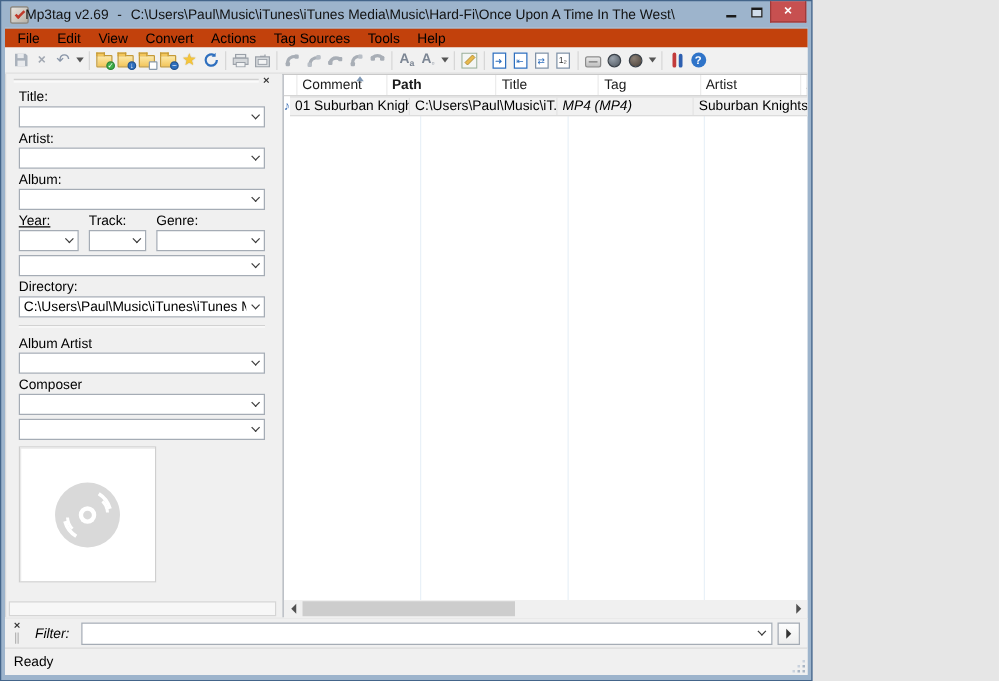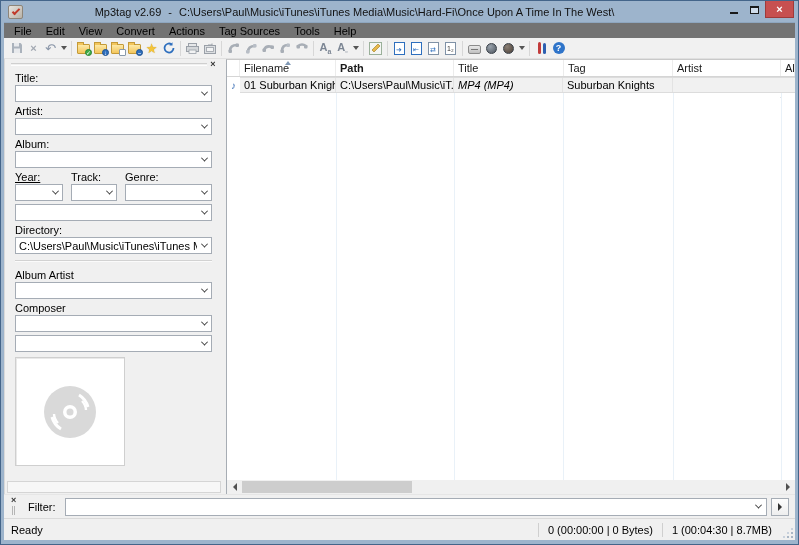--- a/index.html
+++ b/index.html
@@ -1,38 +1,38 @@
 <!DOCTYPE html>
 <html><head>
 <meta charset="utf-8">
 <style>
   * { margin:0; padding:0; box-sizing:border-box; }
   html,body { width:799px; height:545px; background:#e6e6e6; }
   body { font-family:"Liberation Sans","DejaVu Sans",sans-serif; font-size:11px; color:#000; }
 
-  .window { width:799px; height:545px; border:1px solid #44658a; background:#9db4cc; padding:0 3px 3px 3px; position:relative; }
+  .window { width:650px; height:545px; border:1px solid #44658a; background:#9db4cc; padding:0 3px 3px 3px; position:relative; }
 
   
   .titlebar { height:21px; position:relative; display:flex; align-items:center; }
   .app-icon { width:15px; height:14px; margin-left:4px; position:relative; background:linear-gradient(135deg,#e8e4de,#b8b2a8); border:1px solid #8d8579; border-radius:2px; }
   .app-icon i { position:absolute; left:3px; top:3px; width:8px; height:4px; border-left:2px solid #c03a2b; border-bottom:2px solid #c03a2b; transform:rotate(-45deg); }
   .title-text { position:absolute; left:0; right:90px; text-align:center; white-space:nowrap; overflow:hidden; color:#111; }
   .title-text .dash { padding:0 7px; }
   .win-controls { position:absolute; right:1px; top:0; display:flex; height:17px; }
   .win-btn { width:21px; height:17px; display:flex; align-items:center; justify-content:center; color:#1a1a1a; }
   .win-btn.close { width:29px; background:#c75050; border:1px solid #9f3a3a; border-top:none; color:#fff; font-weight:bold; }
   .glyph-min { width:8px; height:2px; background:#1a1a1a; margin-top:6px; }
   .glyph-max { width:9px; height:8px; border:1px solid #1a1a1a; border-top-width:2px; background:#cfdcea; }
   .glyph-x { font-size:11px; line-height:1; font-weight:bold; }
 
   
   .client { background:#f0f0f0; height:518px; display:flex; flex-direction:column; border-top:1px solid #8ea6bf; }
 
   
-  .menubar { height:15px; background:#737373; display:flex; align-items:center; padding-left:3px; }
+  .menubar { height:15px; background:#c2410c; display:flex; align-items:center; padding-left:3px; }
   .menu-item { padding:0 7px; height:15px; display:flex; align-items:center; }
 
   
   .toolbar { height:21px; background:#f1f1f1; border-bottom:1px solid #e0e0e0; display:flex; align-items:center; padding-left:4px; }
   .tb-btn { width:17px; height:19px; display:flex; align-items:center; justify-content:center; position:relative; }
   .tb-sep { width:1px; height:15px; background:#d7d7d7; margin:0 3px; }
   .tb-caret { width:9px; height:19px; display:flex; align-items:center; justify-content:center; }
   .tri-down { width:0; height:0; border-left:3px solid transparent; border-right:3px solid transparent; border-top:4px solid #555; }
   .gray { color:#a2a8b2; } .grayblue { color:#8a96a8; }
   .folder { position:relative; width:13px; height:10px; background:linear-gradient(#fde9a7,#f3c65c); border:1px solid #c49a38; border-radius:1px; margin-top:2px; }
@@ -99,21 +99,21 @@
   .tri-left  { width:0;height:0;border-top:4px solid transparent;border-bottom:4px solid transparent;border-right:4px solid #505050; }
   .tri-right { width:0;height:0;border-top:4px solid transparent;border-bottom:4px solid transparent;border-left:4px solid #505050; }
   .sb-track { flex:1; height:14px; position:relative; }
   .sb-thumb { position:absolute; left:0; top:1px; width:170px; height:12px; background:#cdcdcd; }
 
   
   .filterbar { height:24px; display:flex; align-items:center; padding:0 6px 0 4px; background:#f0f0f0; border-top:1px solid #e6e6e6; }
   .filter-left { width:16px; height:24px; position:relative; }
   .filter-close { position:absolute; top:1px; left:3px; font-size:9px; font-weight:bold; color:#333; line-height:9px; }
   .filter-grip { position:absolute; top:11px; left:4px; width:3px; height:9px; border-left:1px solid #b5b5b5; border-right:1px solid #b5b5b5; }
-  .filter-label { padding:0 9px 0 4px; }
+  .filter-label { padding:0 9px 0 4px;font-style:italic; }
   .filter-input-wrap { flex:1; height:18px; background:#fff; border:1px solid #a5acb5; display:flex; align-items:center; }
   .filter-input-wrap input { flex:1; border:none; outline:none; height:14px; font:inherit; padding-left:3px; background:transparent; }
   .filter-go { width:18px; height:18px; margin-left:4px; border:1px solid #a5acb5; background:linear-gradient(#fdfdfd,#eeeeee); display:flex; align-items:center; justify-content:center; }
 
   
   .statusbar { height:22px; background:#f0f0f0; border-top:1px solid #dadada; display:flex; align-items:center; position:relative; }
   .status-left { padding-left:7px; }
   .status-right { position:absolute; right:14px; top:0; height:22px; display:flex; align-items:center; }
   .status-seg { padding:0 9px; border-left:1px solid #cfcfcf; height:14px; line-height:14px; white-space:nowrap; }
   .resize-grip { position:absolute; right:2px; bottom:2px; width:10px; height:10px; }
@@ -440,21 +440,21 @@
           </div>
         </div>
         <div class="panel-hscroll"></div>
       </div>
 
       <div class="splitter"></div>
 
       <div class="table-area">
         <div class="thead">
           <span class="th c0"></span>
-          <span class="th c1">Filename</span>
+          <span class="th c1">Comment</span>
           <span class="th c2">Path</span>
           <span class="th c4">Title</span>
           <span class="th c3">Tag</span>
           <span class="th c5">Artist</span>
           <span class="th c6">Album</span>
           <span class="sort-caret"></span>
         </div>
         <div class="tbody">
           <span class="gridline" style="left:109px;"></span>
           <span class="gridline" style="left:227px;"></span>
@@ -499,21 +499,17 @@
             <span class="chev"></span>
           </span>
       </span>
       <span class="filter-go">
           <span class="tri-right" style="border-left-color:#333;"></span>
         </span>
     </div>
 
     <div class="statusbar">
       <span class="status-left">Ready</span>
-      <span class="status-right">
-        <span class="status-seg">0 (00:00:00 | 0 Bytes)</span>
-        <span class="status-seg">1 (00:04:30 | 8.7MB)</span>
-      </span>
       <span class="resize-grip"></span>
     </div>
 
   </div>
 </div>
 
 </body></html>

